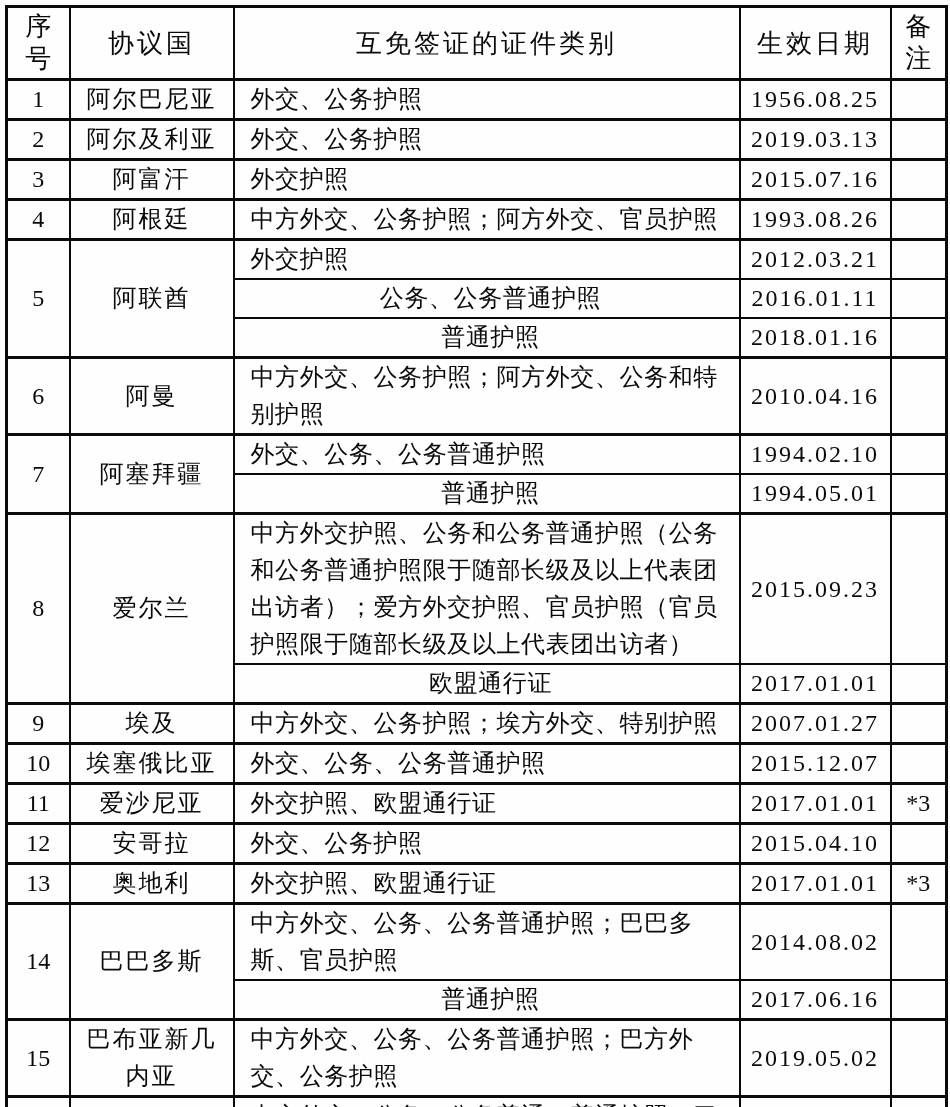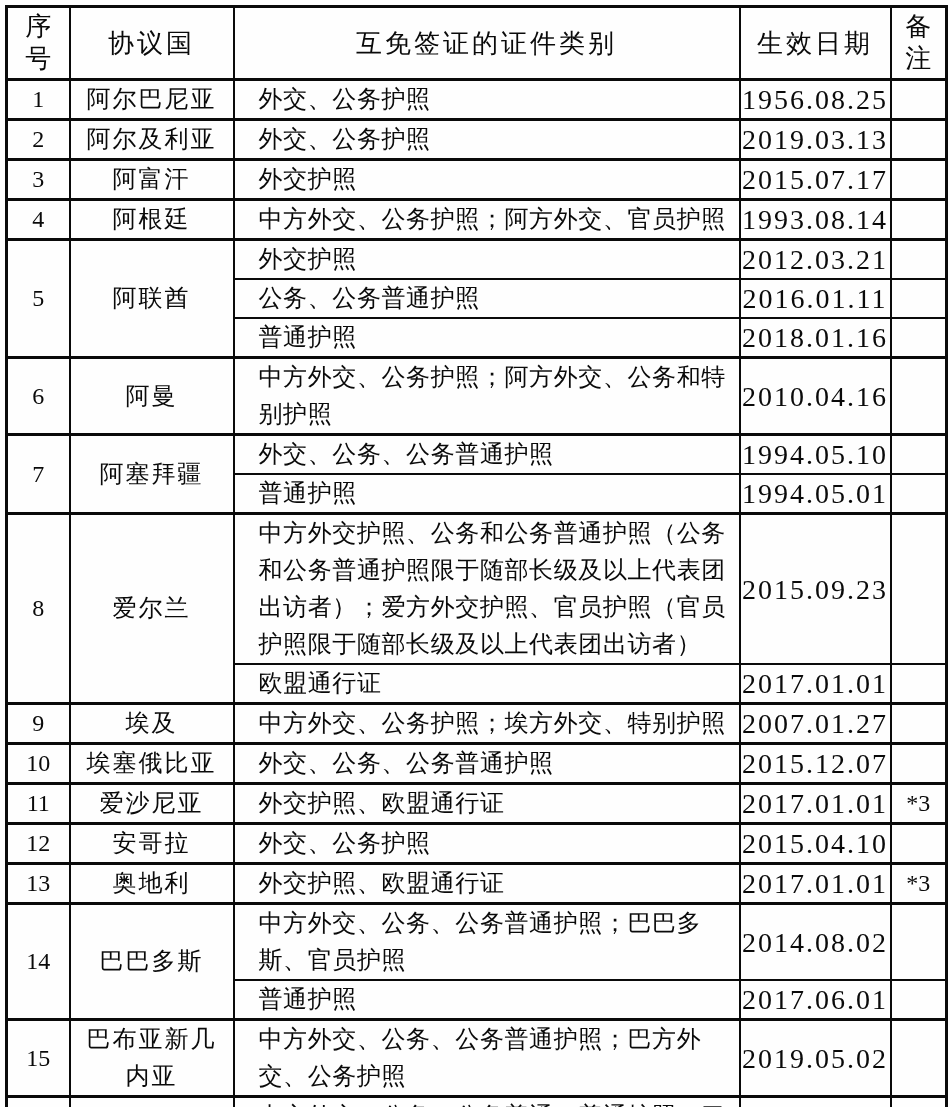--- a/index.html
+++ b/index.html
@@ -53,34 +53,35 @@
   td.col-no, td.col-country, td.col-date, td.col-note {
     text-align: center;
   }
   td.col-country {
     letter-spacing: 2px;
     padding: 0 4px;
   }
   td.col-docs {
     text-align: left;
     letter-spacing: 0.6px;
-    padding: 0 8px 0 24px;
+    padding: 0 8px 0 16px;
   }
   td.col-date {
     letter-spacing: 2px;
-    font-size: 28px;
+    font-size: 24px;
   }
   td.col-note {
     font-size: 24px;
   }
   tr.group-start td {
     border-top-width: 3px;
   }
   tr.sub-row td {
     border-top-width: 1px;
+    text-align: center;
   }
 </style>
 </head>
 <body>
 
 <div class="page">
   <table class="visa-table">
     <colgroup>
       <col style="width:63px">
       <col style="width:164px">
@@ -113,28 +114,28 @@
           <td class="col-no" rowspan="1">2</td>
           <td class="col-country" rowspan="1">阿尔及利亚</td>
           <td class="col-docs">外交、公务护照</td>
           <td class="col-date">2019.03.13</td>
           <td class="col-note"></td>
         </tr>
         <tr class="group-start">
           <td class="col-no" rowspan="1">3</td>
           <td class="col-country" rowspan="1">阿富汗</td>
           <td class="col-docs">外交护照</td>
-          <td class="col-date">2015.07.17</td>
+          <td class="col-date">2015.07.16</td>
           <td class="col-note"></td>
         </tr>
         <tr class="group-start">
           <td class="col-no" rowspan="1">4</td>
           <td class="col-country" rowspan="1">阿根廷</td>
           <td class="col-docs">中方外交、公务护照；阿方外交、官员护照</td>
-          <td class="col-date">1993.08.14</td>
+          <td class="col-date">1993.08.26</td>
           <td class="col-note"></td>
         </tr>
         <tr class="group-start">
           <td class="col-no" rowspan="3">5</td>
           <td class="col-country" rowspan="3">阿联酋</td>
           <td class="col-docs">外交护照</td>
           <td class="col-date">2012.03.21</td>
           <td class="col-note"></td>
         </tr>
         <tr class="sub-row">
@@ -151,21 +152,21 @@
           <td class="col-no" rowspan="1">6</td>
           <td class="col-country" rowspan="1">阿曼</td>
           <td class="col-docs">中方外交、公务护照；阿方外交、公务和特别护照</td>
           <td class="col-date">2010.04.16</td>
           <td class="col-note"></td>
         </tr>
         <tr class="group-start">
           <td class="col-no" rowspan="2">7</td>
           <td class="col-country" rowspan="2">阿塞拜疆</td>
           <td class="col-docs">外交、公务、公务普通护照</td>
-          <td class="col-date">1994.05.10</td>
+          <td class="col-date">1994.02.10</td>
           <td class="col-note"></td>
         </tr>
         <tr class="sub-row">
           <td class="col-docs">普通护照</td>
           <td class="col-date">1994.05.01</td>
           <td class="col-note"></td>
         </tr>
         <tr class="group-start">
           <td class="col-no" rowspan="2">8</td>
           <td class="col-country" rowspan="2">爱尔兰</td>
@@ -215,21 +216,21 @@
         </tr>
         <tr class="group-start">
           <td class="col-no" rowspan="2">14</td>
           <td class="col-country" rowspan="2">巴巴多斯</td>
           <td class="col-docs">中方外交、公务、公务普通护照；巴巴多斯、官员护照</td>
           <td class="col-date">2014.08.02</td>
           <td class="col-note"></td>
         </tr>
         <tr class="sub-row">
           <td class="col-docs">普通护照</td>
-          <td class="col-date">2017.06.01</td>
+          <td class="col-date">2017.06.16</td>
           <td class="col-note"></td>
         </tr>
         <tr class="group-start">
           <td class="col-no" rowspan="1">15</td>
           <td class="col-country" rowspan="1">巴布亚新几内亚</td>
           <td class="col-docs">中方外交、公务、公务普通护照；巴方外交、公务护照</td>
           <td class="col-date">2019.05.02</td>
           <td class="col-note"></td>
         </tr>
         <tr class="group-start">

